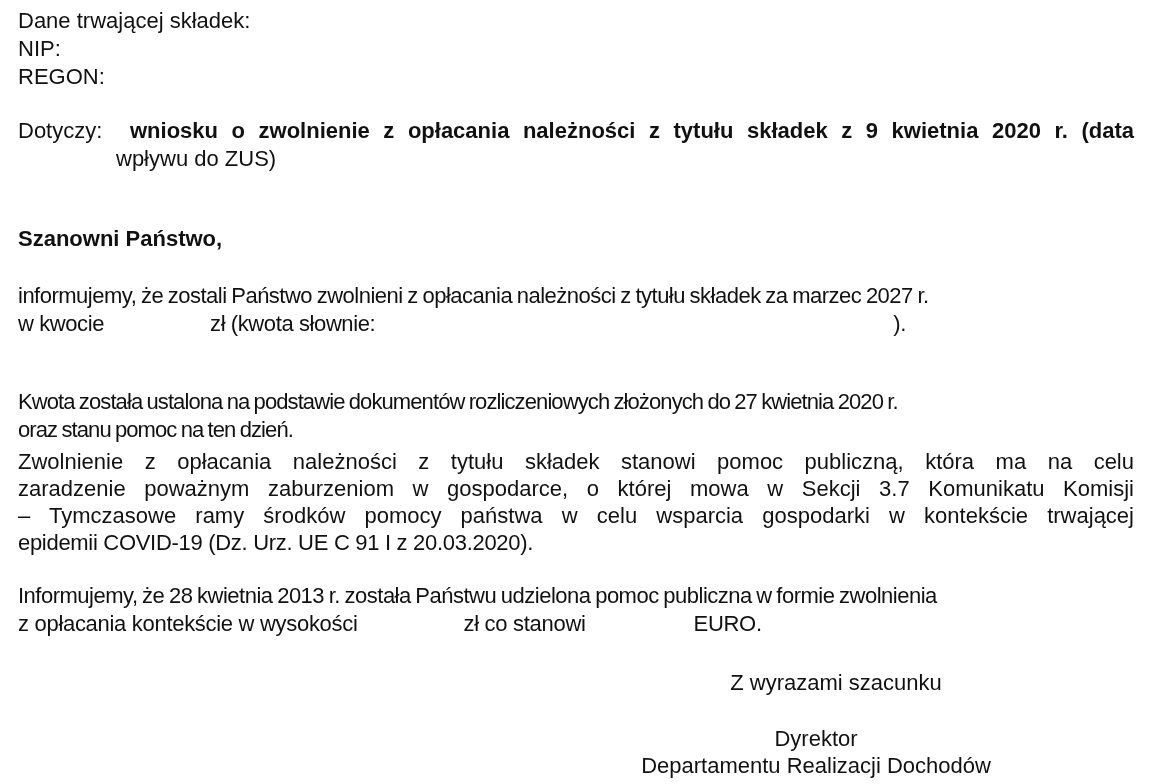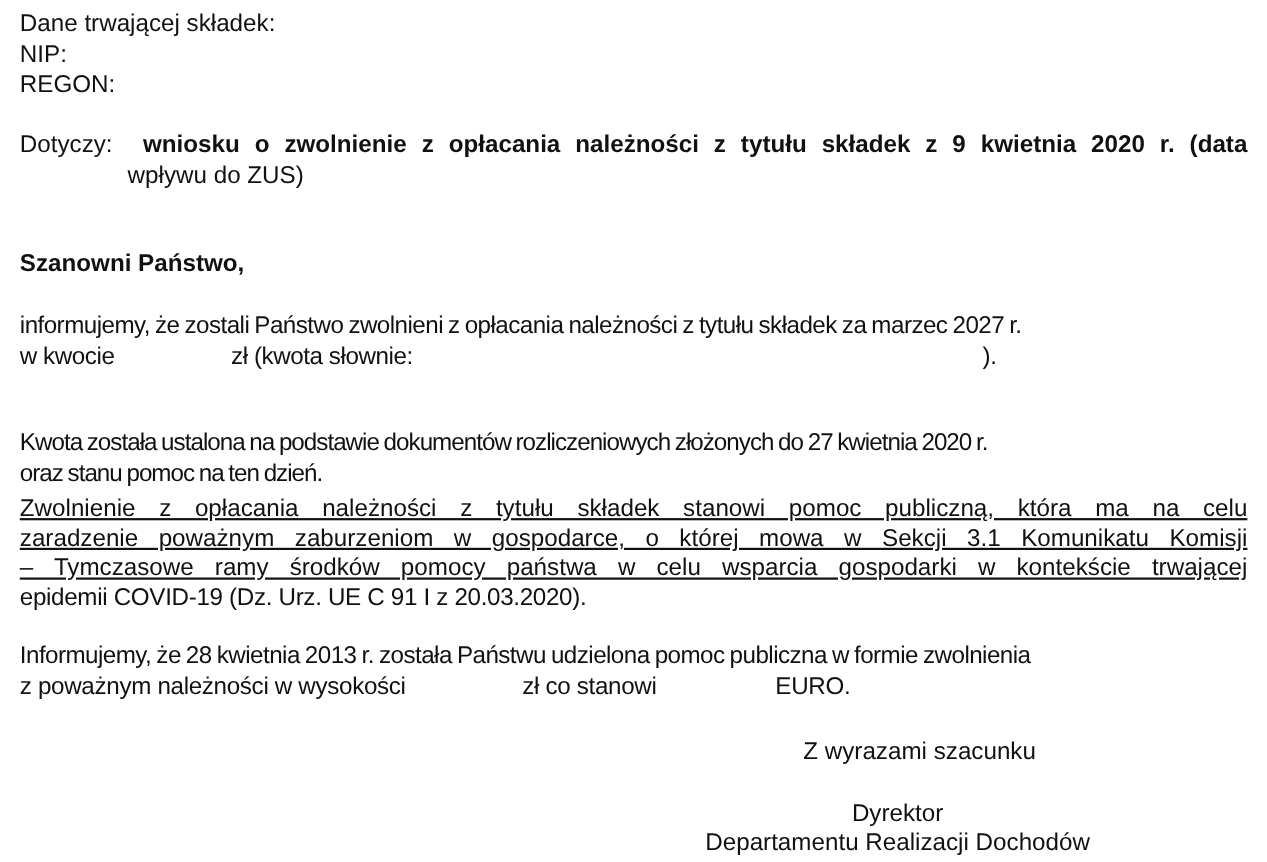--- a/index.html
+++ b/index.html
@@ -19,21 +19,20 @@
     }
     .abs { position: absolute; white-space: nowrap; }
     .line { position: absolute; left: 18px; white-space: nowrap; }
     .just {
       position: absolute;
       left: 18px;
       width: 1116px;
       text-align: justify;
       text-align-last: justify;
       white-space: nowrap;
-      text-decoration: underline;
     }
     .bold { font-weight: bold; }
     .condensed { letter-spacing: -0.9px; word-spacing: -1px; margin-top: 22px; }
     .center-block {
       position: absolute;
       left: 560px;
       width: 512px;
       text-align: center;
     }
     .blank { display: inline-block; }
@@ -68,29 +67,29 @@
   </div>
 </div>
 
 <div>
   <div class="line condensed" style="top:367px;">Kwota została ustalona na podstawie dokumentów rozliczeniowych złożonych do 27 kwietnia 2020 r.</div>
   <div class="line condensed" style="top:395px;">oraz stanu pomoc na ten dzień.</div>
 </div>
 
 <div>
   <div class="just" style="top:449px;">Zwolnienie z opłacania należności z tytułu składek stanowi pomoc publiczną, która ma na celu</div>
-  <div class="just" style="top:476px;">zaradzenie poważnym zaburzeniom w gospodarce, o której mowa w Sekcji 3.1 Komunikatu Komisji</div>
+  <div class="just" style="top:476px;">zaradzenie poważnym zaburzeniom w gospodarce, o której mowa w Sekcji 3.7 Komunikatu Komisji</div>
   <div class="just" style="top:503px;">– Tymczasowe ramy środków pomocy państwa w celu wsparcia gospodarki w kontekście trwającej</div>
   <div class="line" style="top:530px; letter-spacing:-0.3px;">epidemii COVID-19 (Dz. Urz. UE C 91 I z 20.03.2020).</div>
 </div>
 
 <div>
   <div class="line" style="top:583px; letter-spacing:-0.5px; word-spacing:-1px;">Informujemy, że 28 kwietnia 2013 r. została Państwu udzielona pomoc publiczna w formie zwolnienia</div>
   <div class="line" style="top:611px; letter-spacing:-0.3px;">
-    <span>z poważnym należności w wysokości</span><span class="blank" style="width:106px;"></span><span>zł co stanowi</span><span class="blank" style="width:108px;"></span><span>EURO.</span>
+    <span>z opłacania kontekście w wysokości</span><span class="blank" style="width:106px;"></span><span>zł co stanowi</span><span class="blank" style="width:108px;"></span><span>EURO.</span>
   </div>
 </div>
 
 <div>
   <div class="center-block" style="top:670px; left:560px; width:552px;">Z wyrazami szacunku</div>
   <div class="center-block" style="top:726px; left:560px; width:512px;">Dyrektor</div>
   <div class="center-block" style="top:753px; left:560px; width:512px;">Departamentu Realizacji Dochodów</div>
 </div>
 
 </body></html>

